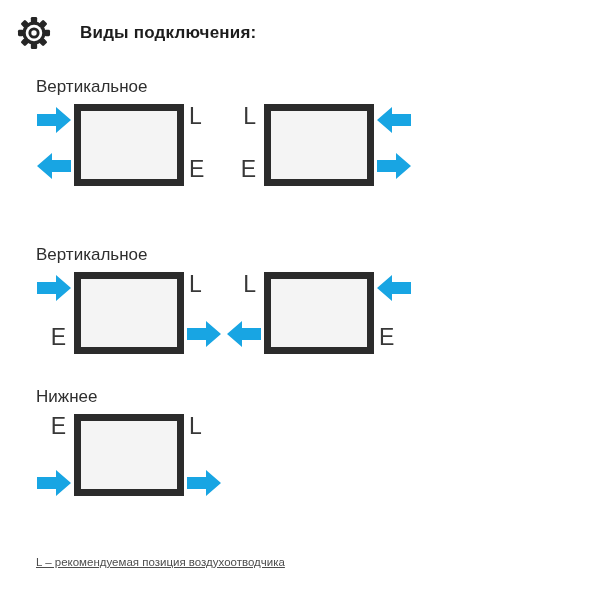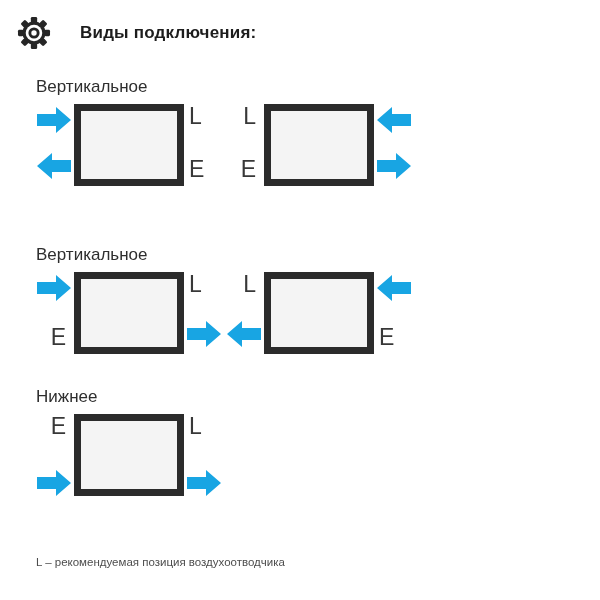--- a/index.html
+++ b/index.html
@@ -49,21 +49,21 @@
   .tl.a-left,.tl.a-right,.tr.a-left,.tr.a-right{padding-top:3px;}
   .bl.a-left,.bl.a-right,.br.a-left,.br.a-right{padding-bottom:7px;}
   .bl.low,.br.low{padding-bottom:0;}
   .bl.l-left,.bl.l-right,.br.l-left,.br.l-right{padding-bottom:4px;}
 
   .port{font-size:23px;line-height:25px;color:#383838;}
   .arrow{display:block;}
   .flip{transform:scaleX(-1);}
 
   
-  .legend{position:absolute;left:36px;top:554px;font-size:11.5px;line-height:16px;color:#4d4d4d;}
+  .legend{position:absolute;left:36px;top:554px;font-size:11.5px;line-height:16px;color:#4d4d4d;text-decoration:underline;}
 </style>
 </head>
 <body>
 
 <div class="header">
   <svg class="gear" viewBox="0 0 40 40" aria-hidden="true">
     <g class="ink-fill" fill="#262626">
       <rect x="16.5" y="2.2" width="7" height="6.2" rx="1.5"></rect>
       <rect x="16.5" y="2.2" width="7" height="6.2" rx="1.5" transform="rotate(45 20 20)"></rect>
       <rect x="16.5" y="2.2" width="7" height="6.2" rx="1.5" transform="rotate(90 20 20)"></rect>

